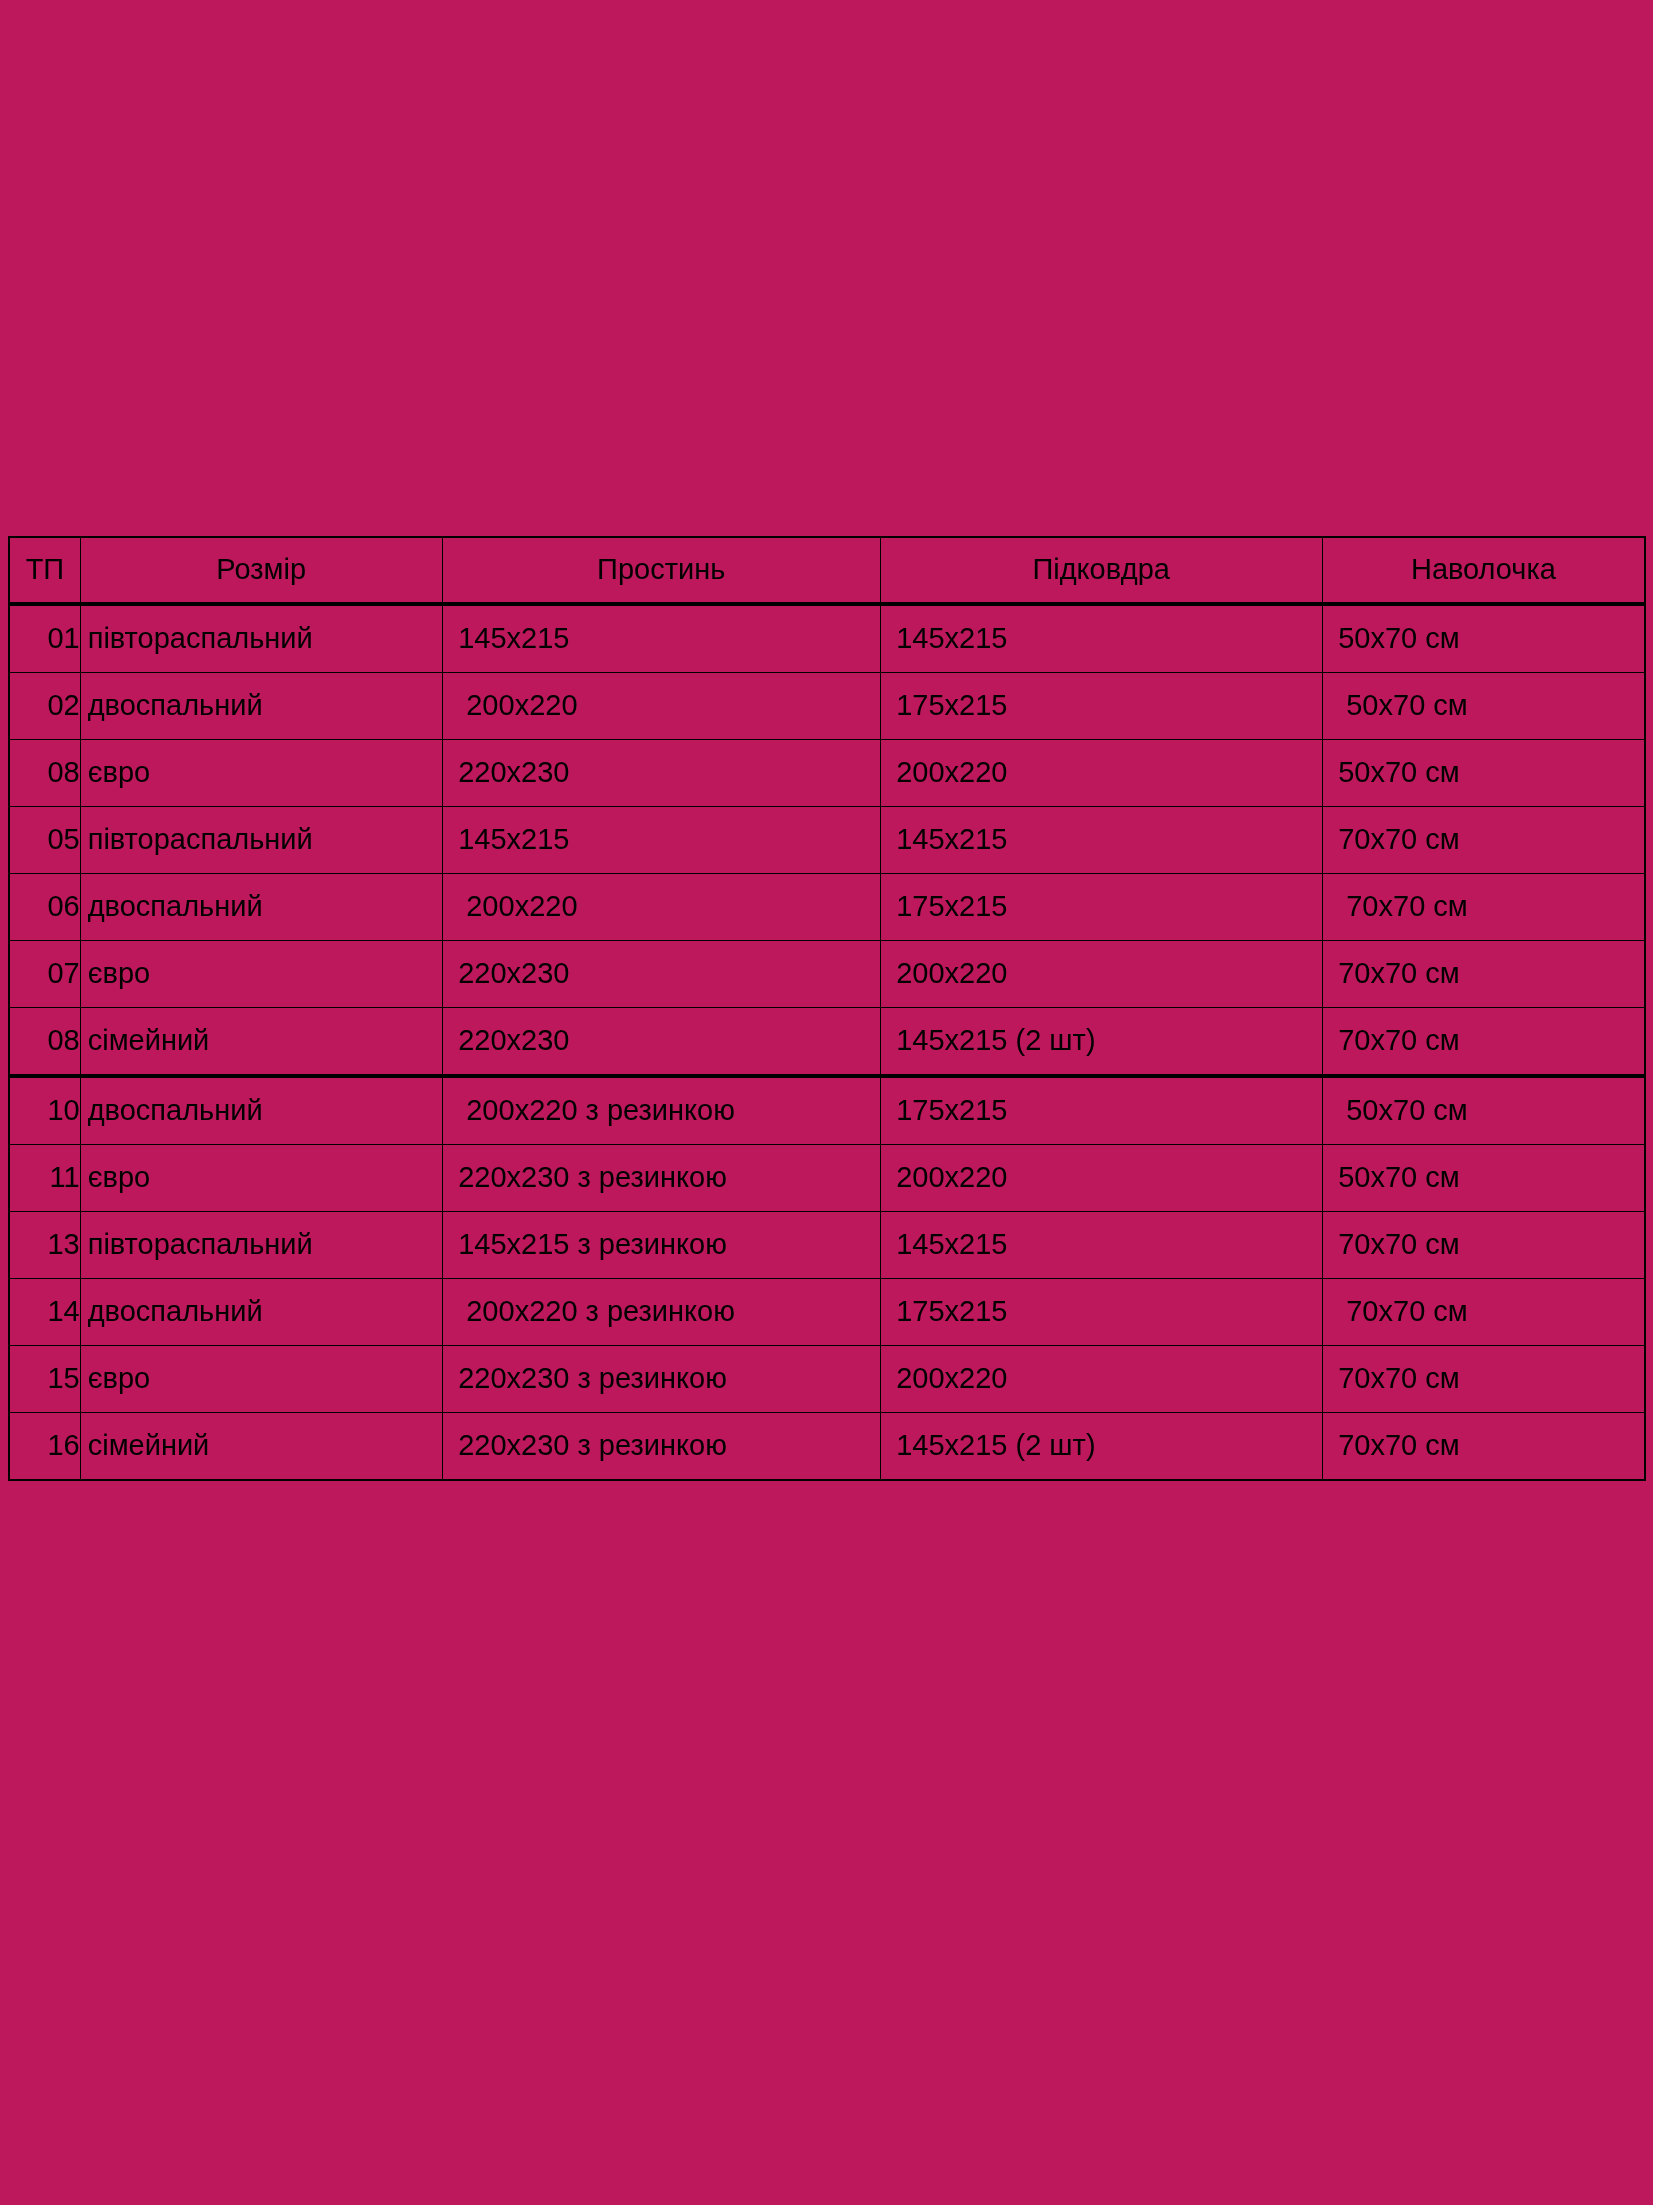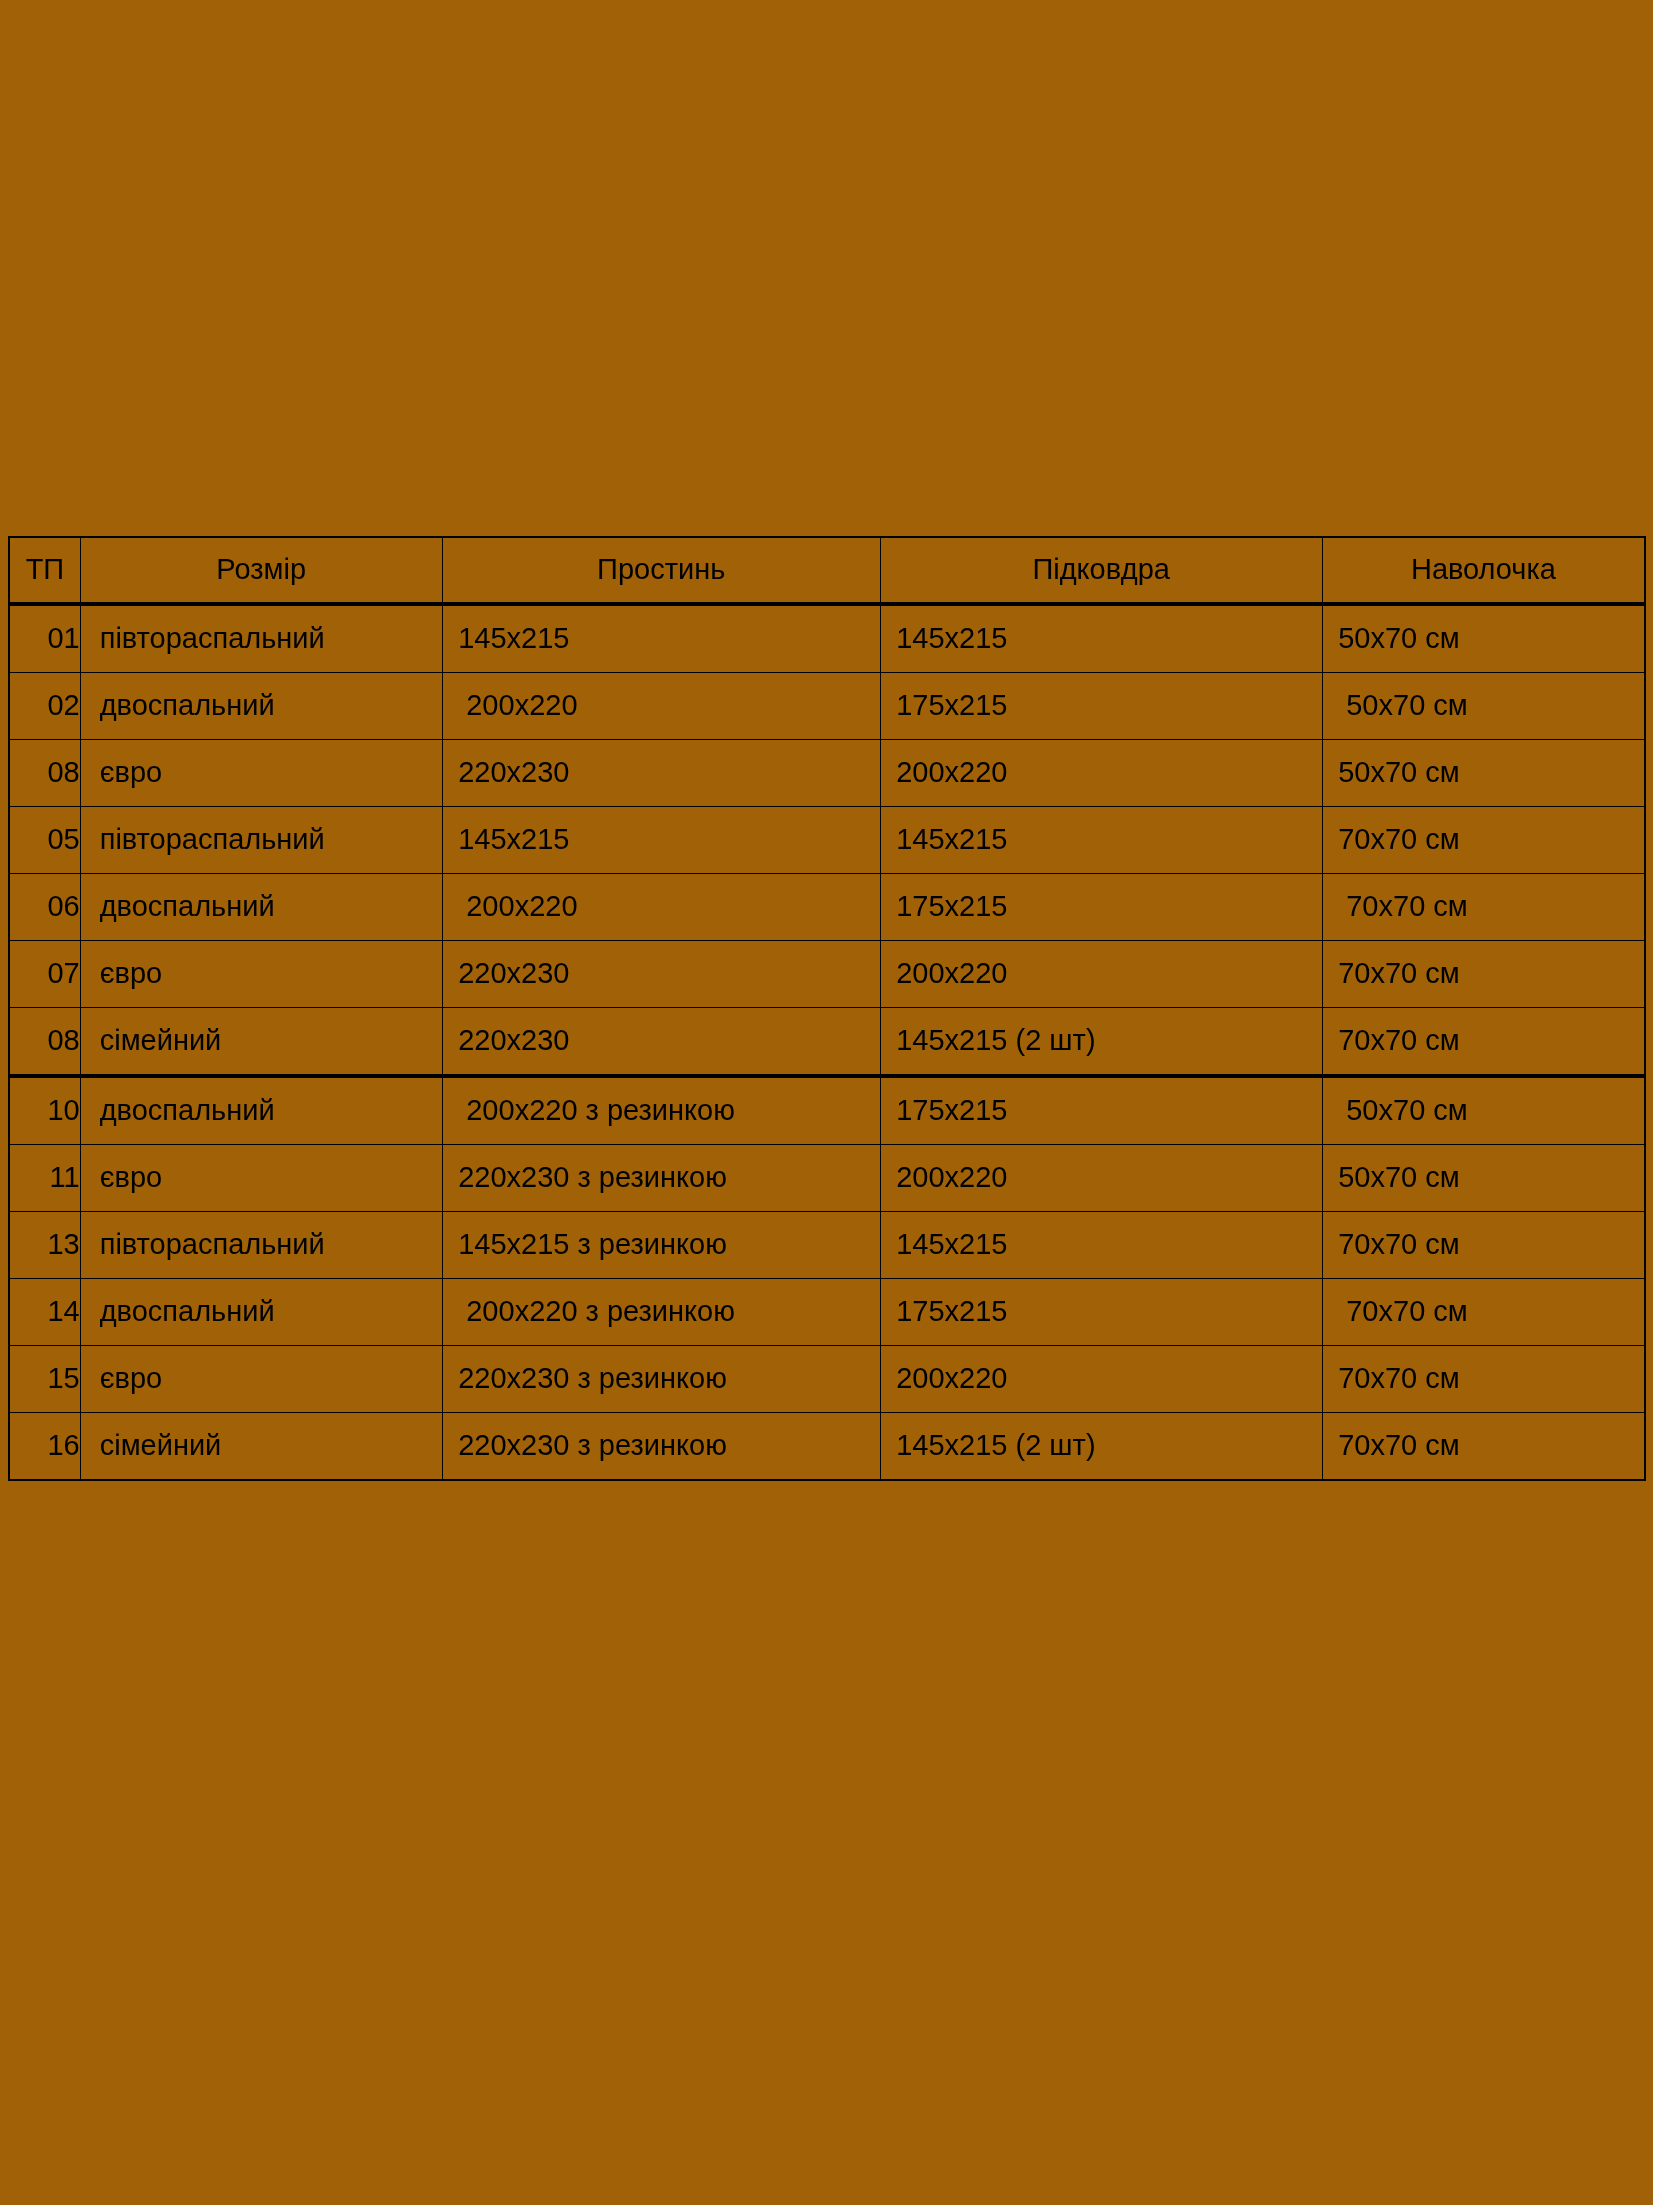--- a/index.html
+++ b/index.html
@@ -10,21 +10,21 @@
     width: 1654px;
     height: 2205px;
     background: #ffffff;
     font-family: "Liberation Sans", "DejaVu Sans", sans-serif;
     color: #000000;
     position: relative;
   }
   .page {
     position: absolute;
     inset: 0;
-    background: #a16207;
+    background: #be185d;
   }
   table.size-table {
     position: absolute;
     left: 8.2px;
     top: 536px;
     border-collapse: collapse;
     table-layout: fixed;
     border: 2.5px solid #000000;
   }
   .size-table th,
@@ -48,21 +48,21 @@
   }
   .size-table tbody td {
     height: 66px;
     padding: 0 0 0 15.5px;
   }
   .size-table tbody td.c-tp {
     text-align: right;
     padding: 0;
   }
   .size-table tbody td.c-size {
-    padding-left: 19px;
+    padding-left: 7px;
   }
   .size-table tbody tr.group-end {
     border-bottom: 4.1px solid #000000;
   }
 </style>
 </head>
 <body>
 
 <div class="page">
   <table class="size-table">

